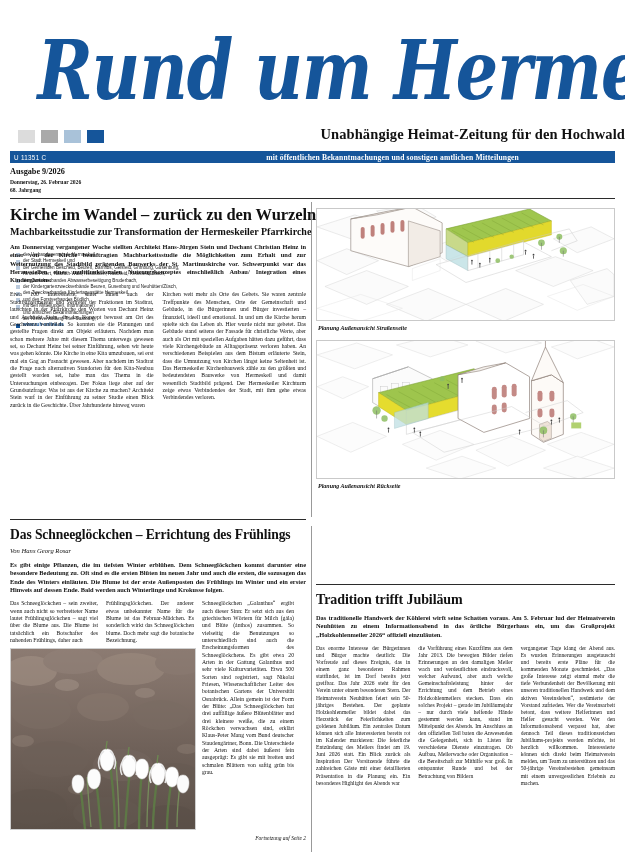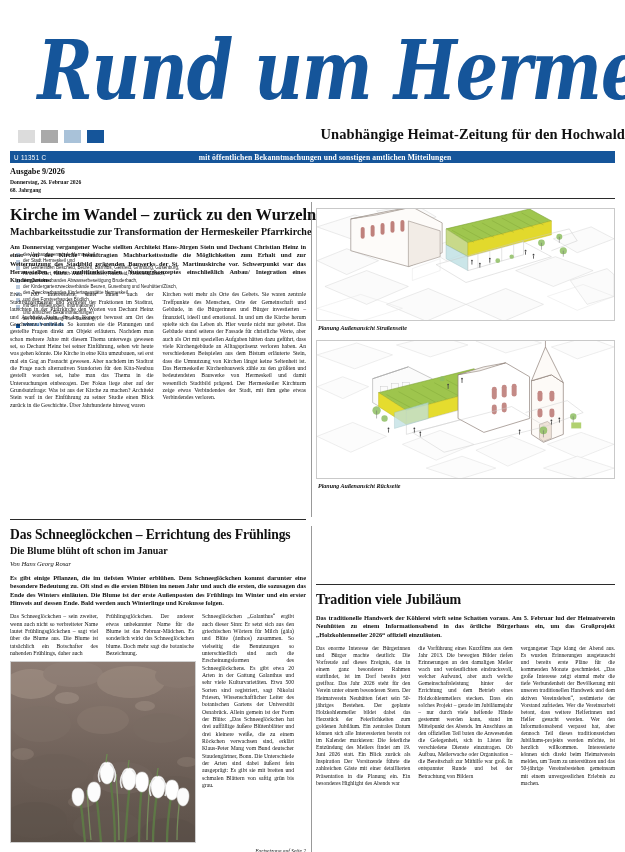--- a/index.html
+++ b/index.html
@@ -69,27 +69,27 @@
     color:#ffffff;
     font-family:"Liberation Sans", sans-serif;
     font-size:6.3px;
     letter-spacing:0.3px;
     padding-left:4px;
     width:86px;
     box-sizing:border-box;
   }
   .bluebar-text{
     flex:1;
-    text-align:center;
+    text-align:right;
     color:#ffffff;
     font-family:"Liberation Serif", serif;
     font-weight:bold;
     font-size:7.6px;
     letter-spacing:0.15px;
-    padding-right:61px;
+    padding-right:96px;
   }
 
   
   .inforow{
     position:absolute;
     left:10px;right:10px;top:140px;
     display:flex;
     font-size:5px;
     line-height:6.6px;
     flex-direction:column;
@@ -552,21 +552,20 @@
         </g>
       </svg>
     </div>
     <div class="figcap">Planung Außenansicht Rückseite</div>
   </div>
 
   <div style="position:absolute;left:10px;top:493px;width:296px;border-top:1.1px solid #2b2b2b"></div>
 
   <div class="art2">
     <h1 class="headline">Das Schneeglöckchen – Errichtung des Frühlings</h1>
-    <h2 class="subhead">Die Blume blüht oft schon im Januar</h2>
     <div class="byline">Von Hans Georg Rosar</div>
     <div class="lede" style="width:296px">Es gibt einige Pflanzen, die im tiefsten Winter erblühen. Dem Schneeglöckchen kommt darunter eine besondere Bedeutung zu. Oft sind es die ersten Blüten im neuen Jahr und auch die ersten, die sozusagen das Ende des Winters einläuten. Die Blume ist der erste Außenposten des Frühlings im Winter und ein erster Hinweis auf dessen Ende. Bald werden auch Winterlinge und Krokusse folgen.</div>
 
     <div class="art2-cols">
       <div style="width:184px">
         <div style="display:flex;gap:8px">
           <div class="bodycol">Das Schneeglöckchen – sein zweiter, wenn auch nicht so verbreiteter Name lautet Frühlingsglöckchen – sagt viel über die Blume aus. Die Blume ist tatsächlich ein Botschafter des nahenden Frühlings, daher auch</div>
           <div class="bodycol">Frühlingsglöckchen. Der anderer etwas unbekannter Name für die Blume ist das Februar-Mädchen. Es sonderlich wirkt das Schneeglöckchen blume. Doch mehr sagt die botanische Bezeichnung.</div>
         </div>
         <div class="photo">
@@ -662,21 +661,21 @@
         </div>
       </div>
       <div class="bodycol" style="width:92px;flex:0 0 92px">Schneeglöckchen „Galanthus“ ergibt auch dieser Sinn: Er setzt sich aus den griechischen Wörtern für Milch (gála) und Blüte (ánthos) zusammen. So vielseitig die Benutzungen so unterschiedlich sind auch die Erscheinungsformen des Schneeglöckchens. Es gibt etwa 20 Arten in der Gattung Galanthus und sehr viele Kulturvarietäten. Etwa 500 Sorten sind registriert, sagt Nikolai Friesen, Wissenschaftlicher Leiter des botanischen Gartens der Universität Osnabrück. Allein gemein ist der Form der Blüte: „Das Schneeglöckchen hat drei auffällige äußere Blütenblätter und drei kleinere weiße, die zu einem Röckchen verwachsen sind, erklärt Klaus-Peter Mang vom Bund deutscher Staudengärtner, Bonn. Die Unterschiede der Arten sind dabei äußerst fein ausgeprägt: Es gibt sie mit breiten und schmalen Blättern von saftig grün bis grau.</div>
     </div>
     <div class="cont" style="width:296px">Fortsetzung auf Seite 2</div>
   </div>
 
   <div style="position:absolute;left:316px;top:558px;width:299px;border-top:1.1px solid #2b2b2b"></div>
 
   <div class="art3">
-    <h1 class="headline">Tradition viele Jubiläum</h1>
+    <h1 class="headline">Tradition trifft Jubiläum</h1>
     <div class="lede" style="width:299px">Das traditionelle Handwerk der Köhlerei wirft seine Schatten voraus. Am 5. Februar lud der Heimatverein Neuhütten zu einem Informationsabend in das örtliche Bürgerhaus ein, um das Großprojekt „Holzkohlenmeiler 2026“ offiziell einzuläuten.</div>
 
     <div class="art3-cols">
       <div class="bodycol">Das enorme Interesse der Bürgerinnen und Bürger machte deutlich: Die Vorfreude auf dieses Ereignis, das in einem ganz besonderen Rahmen stattfindet, ist im Dorf bereits jetzt greifbar. Das Jahr 2026 steht für den Verein unter einem besonderen Stern. Der Heimatverein Neuhütten feiert sein 50-jähriges Bestehen. Der geplante Holzkohlenmeiler bildet dabei das Herzstück der Feierlichkeiten zum goldenen Jubiläum. Ein zentrales Datum können sich alle Interessierten bereits rot im Kalender markieren: Die feierliche Entzündung des Meilers findet am 19. Juni 2026 statt. Ein Blick zurück als Inspiration Der Vorsitzende führte die zahlreichen Gäste mit einer detaillierten Präsentation in die Planung ein. Ein besonderes Highlight des Abends war</div>
       <div class="bodycol">die Vorführung eines Kurzfilms aus dem Jahr 2013. Die bewegten Bilder riefen Erinnerungen an den damaligen Meiler wach und verdeutlichten eindrucksvoll, welcher Aufwand, aber auch welche Gemeinschaftsleistung hinter der Errichtung und dem Betrieb eines Holzkohlenmeilers stecken. Dass ein solches Projekt – gerade im Jubiläumsjahr – nur durch viele helfende Hände gestemmt werden kann, stand im Mittelpunkt des Abends. Im Anschluss an den offiziellen Teil baten die Anwesenden die Gelegenheit, sich in Listen für verschiedene Dienste einzutragen. Ob Aufbau, Meilerwache oder Organisation – die Bereitschaft zur Mithilfe war groß. In entspannter Runde und bei der Betrachtung von Bildern</div>
       <div class="bodycol">vergangener Tage klang der Abend aus. Es wurden Erinnerungen ausgetauscht und bereits erste Pläne für die kommenden Monate geschmiedet. „Das große Interesse zeigt einmal mehr die tiefe Verbundenheit der Bevölkerung mit unseren traditionellen Handwerk und dem aktiven Vereinsleben“, resümierte der Vorstand zufrieden. Wer die Vereinsarbeit betont, dass weitere Helferinnen und Helfer gesucht werden. Wer den Informationsabend verpasst hat, aber dennoch Teil dieses traditionsreichen Jubiläums-projekts werden möchte, ist herzlich willkommen. Interessierte können sich direkt beim Heimatverein melden, um Team zu unterstützen und das 50-jährige Vereinsbestehen gemeinsam mit einem unvergesslichen Erlebnis zu machen.</div>
     </div>
   </div>
 
 </div>

